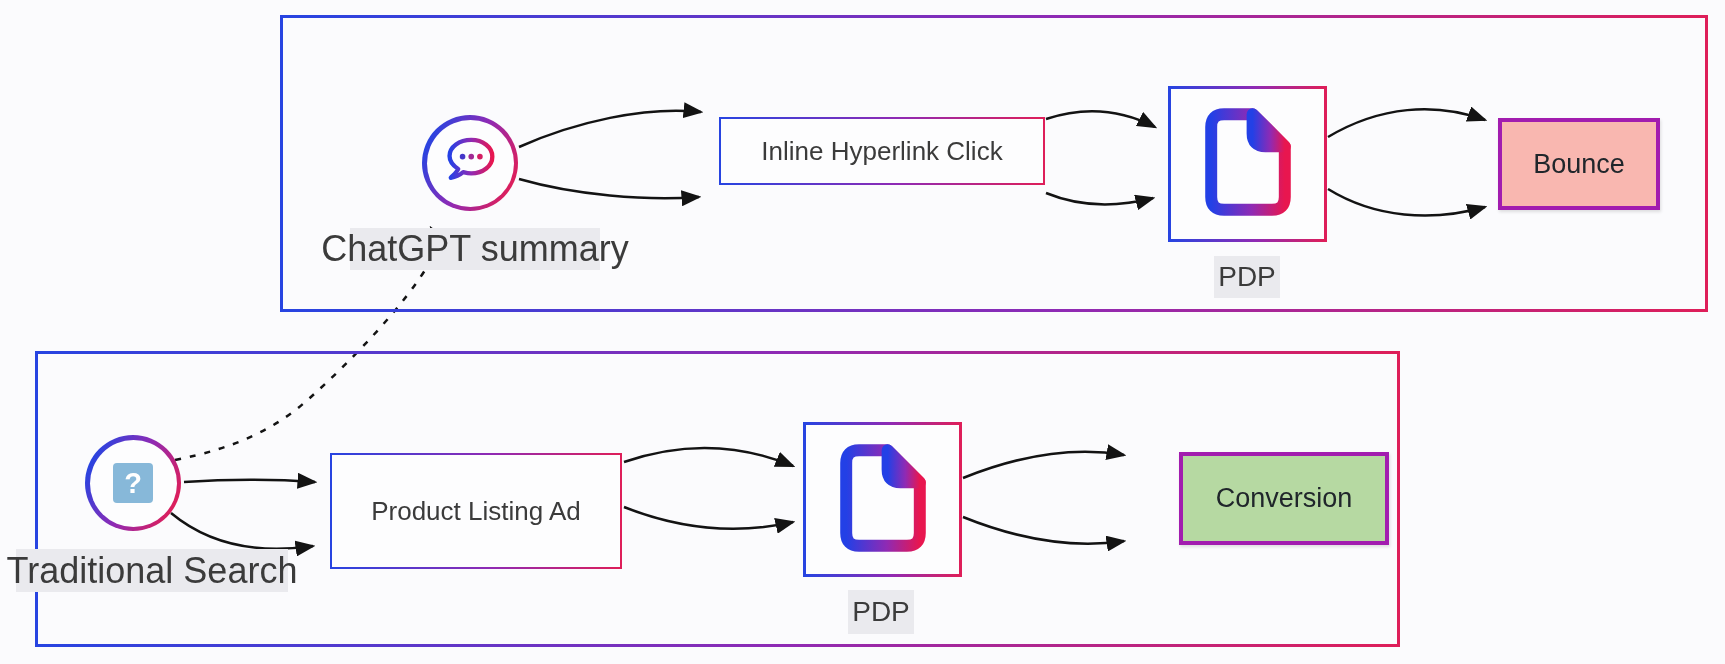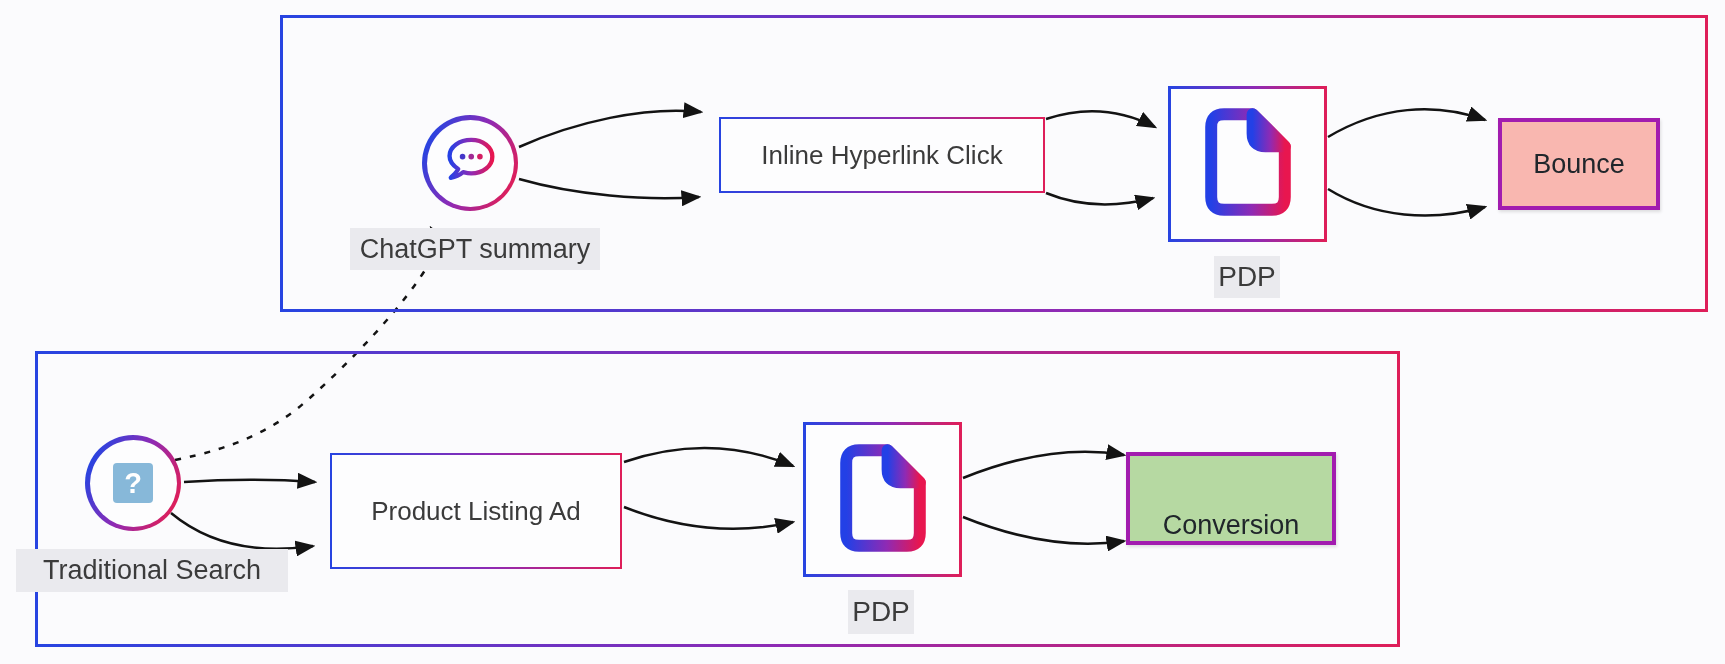--- a/index.html
+++ b/index.html
@@ -37,21 +37,21 @@
     border-radius:50%;
     background:linear-gradient(115deg,#2744e1 12%,#8f2ab4 50%,#de1e59 88%);
     display:flex;align-items:center;justify-content:center;
   }
   .ring-inner{
     width:87px;height:87px;border-radius:50%;background:#fdfdfe;
     display:flex;align-items:center;justify-content:center;
   }
   .node-label{
     background:#eaeaee;color:#3b3b3b;
-    font-size:27px;line-height:1;
+    font-size:36px;line-height:1;
     display:flex;align-items:center;justify-content:center;
     white-space:nowrap;
   }
   .question-chip{
     width:40px;height:40px;border-radius:4px;background:#87b8d9;
     color:#ffffff;font-size:29px;font-weight:bold;
     display:flex;align-items:center;justify-content:center;
   }
   svg.edges{position:absolute;left:0;top:0;pointer-events:none;}
   .edge{stroke:#131313;stroke-width:2.5;fill:none;}
@@ -106,21 +106,21 @@
         <circle cx="52" cy="43" r="4.5" fill="#a12a93"></circle>
         <circle cx="66" cy="43" r="4.5" fill="#d41d62"></circle>
       </svg>
     </span>
   </div>
 </div>
 <div class="abs node-label" style="left:350px;top:228px;width:250px;height:42px;">
   <span>ChatGPT summary</span>
 </div>
 
-<div class="abs grad-border flow-box" style="left:719px;top:117px;width:326px;height:76px;">
+<div class="abs grad-border flow-box" style="left:719px;top:117px;width:326px;height:68px;">
   <span>Inline Hyperlink Click</span>
 </div>
 
 <div class="abs grad-border pdp-box" style="left:1168px;top:86px;width:159px;height:156px;">
   <span>
     <svg width="92" height="112" viewBox="0 0 100 120">
       <path d="M 55,8 L 24,8 Q 10,8 10,22 L 10,98 Q 10,112 24,112 L 76,112 Q 90,112 90,98 L 90,43 Z" fill="none" stroke="url(#docGrad)" stroke-width="13" stroke-linejoin="round"></path>
       <path d="M 55,8 L 55,29 Q 55,43 69,43 L 90,43 Z" fill="url(#docGrad)" stroke="url(#docGrad)" stroke-width="13" stroke-linejoin="round"></path>
     </svg>
   </span>
@@ -151,15 +151,15 @@
     <svg width="92" height="112" viewBox="0 0 100 120">
       <path d="M 55,8 L 24,8 Q 10,8 10,22 L 10,98 Q 10,112 24,112 L 76,112 Q 90,112 90,98 L 90,43 Z" fill="none" stroke="url(#docGrad)" stroke-width="13" stroke-linejoin="round"></path>
       <path d="M 55,8 L 55,29 Q 55,43 69,43 L 90,43 Z" fill="url(#docGrad)" stroke="url(#docGrad)" stroke-width="13" stroke-linejoin="round"></path>
     </svg>
   </span>
 </div>
 <div class="abs node-label" style="left:848px;top:590px;width:66px;height:44px;font-size:28px;">
   <span>PDP</span>
 </div>
 
-<div class="abs terminal-box" style="left:1126px;top:452px;width:210px;height:93px;background:#b6d9a2;align-items:flex-end;">
+<div class="abs terminal-box" style="left:1179px;top:452px;width:210px;height:93px;background:#b6d9a2;">
   <span>Conversion</span>
 </div>
 
 </body></html>

